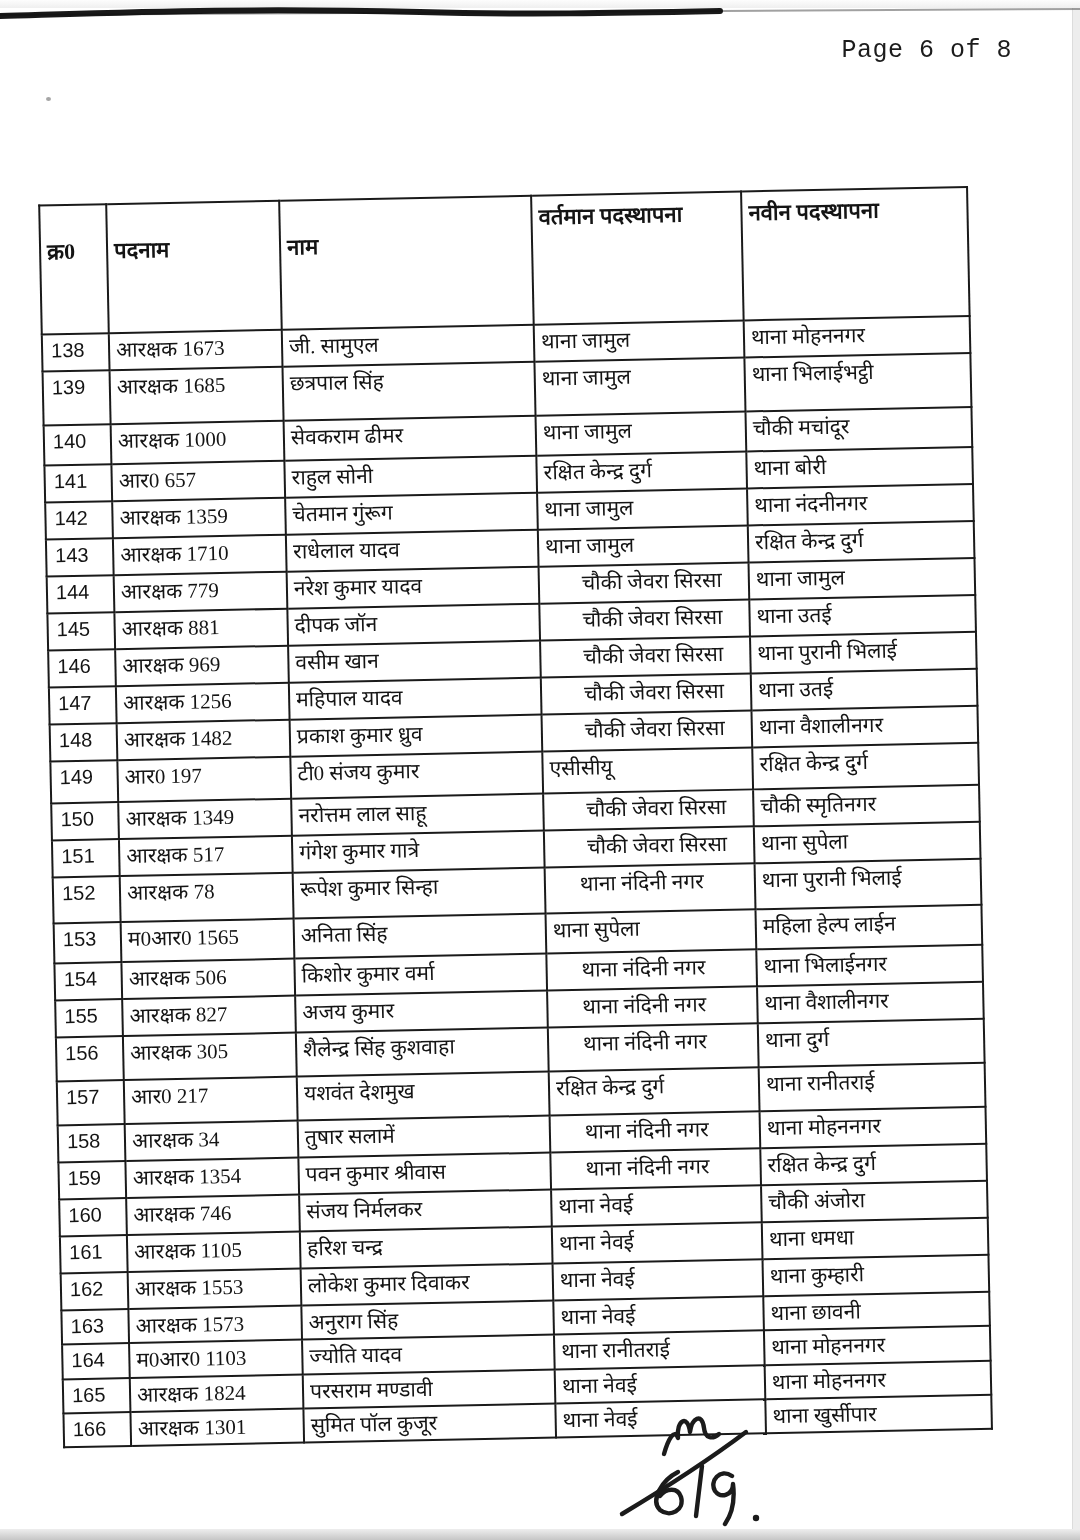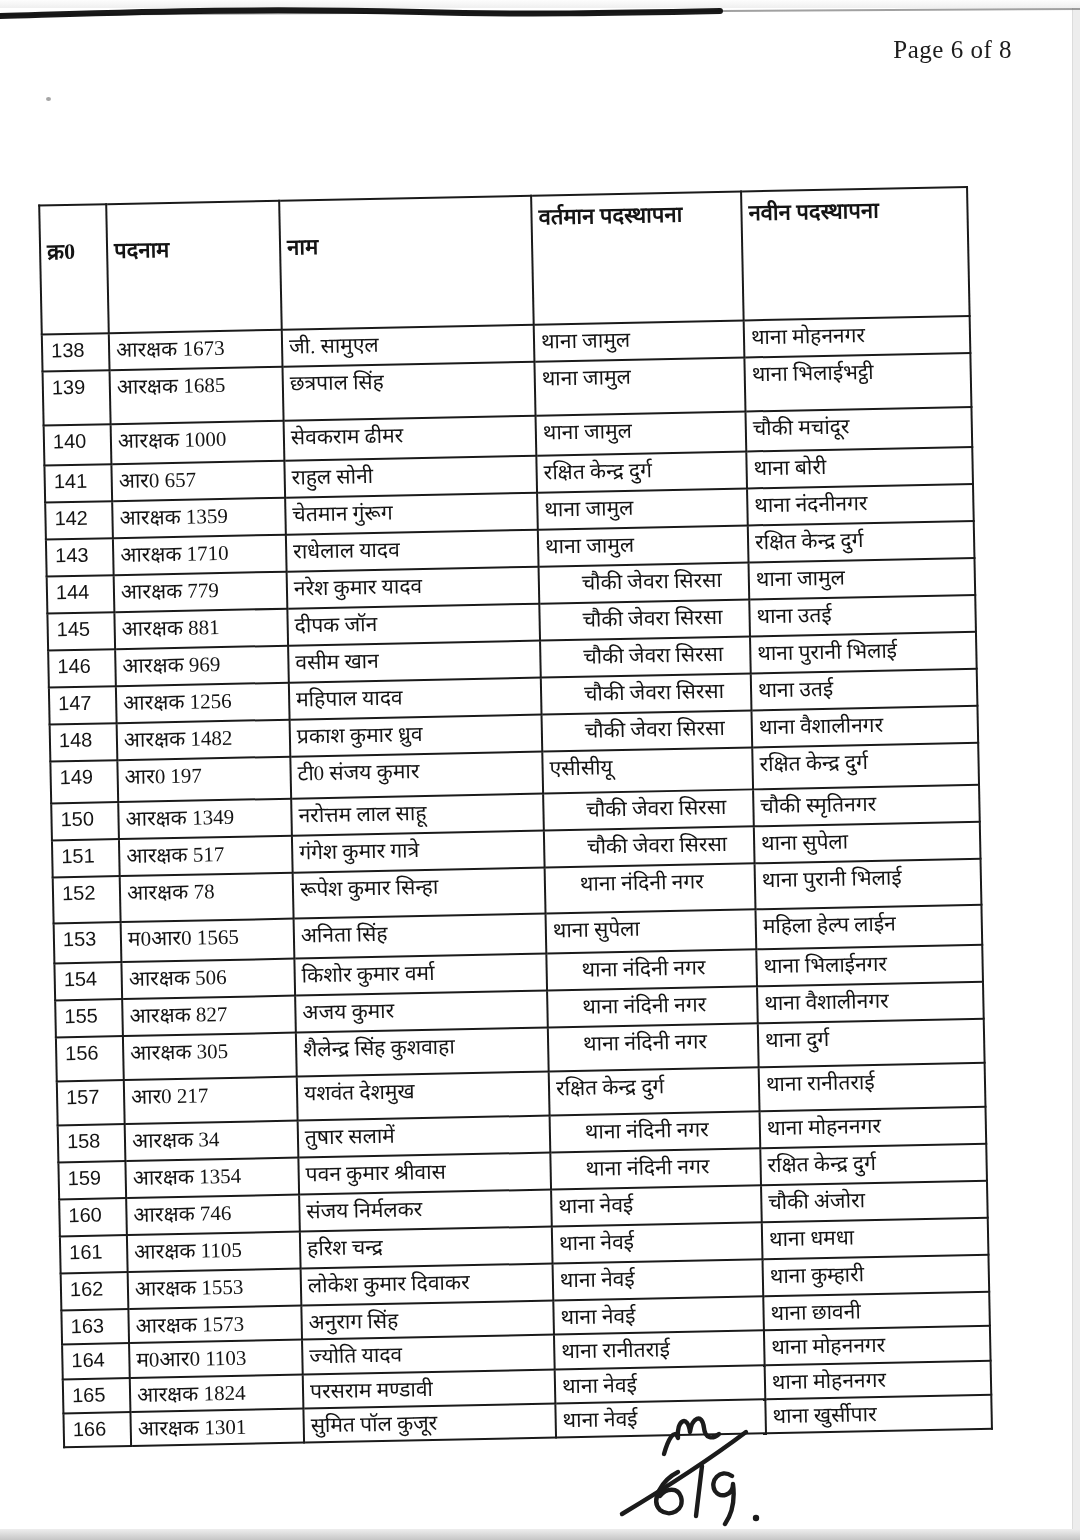--- a/index.html
+++ b/index.html
@@ -32,21 +32,21 @@
     position: absolute; bottom: 0; left: 0; width: 1080px; height: 11px;
     background: linear-gradient(#eeeeee, #c6c6c6); z-index: 5;
   }
   .speck {
     position: absolute; left: 46px; top: 97px; width: 5px; height: 4px;
     border-radius: 50%; background: #8f8f8f; opacity: .8;
   }
   
   .page-num {
     position: absolute; top: 36px; right: 68px;
-    font-family: Liberation Serif, serif;
+    font-family: Liberation Mono, monospace;
     font-size: 25px; letter-spacing: .5px; color: #1c1c1c;
   }
   
   .table-wrap {
     position: absolute; left: 38px; top: 186px; width: 928px;
     transform: rotate(-1.15deg);
     transform-origin: top right;
   }
   table {
     border-collapse: collapse;

